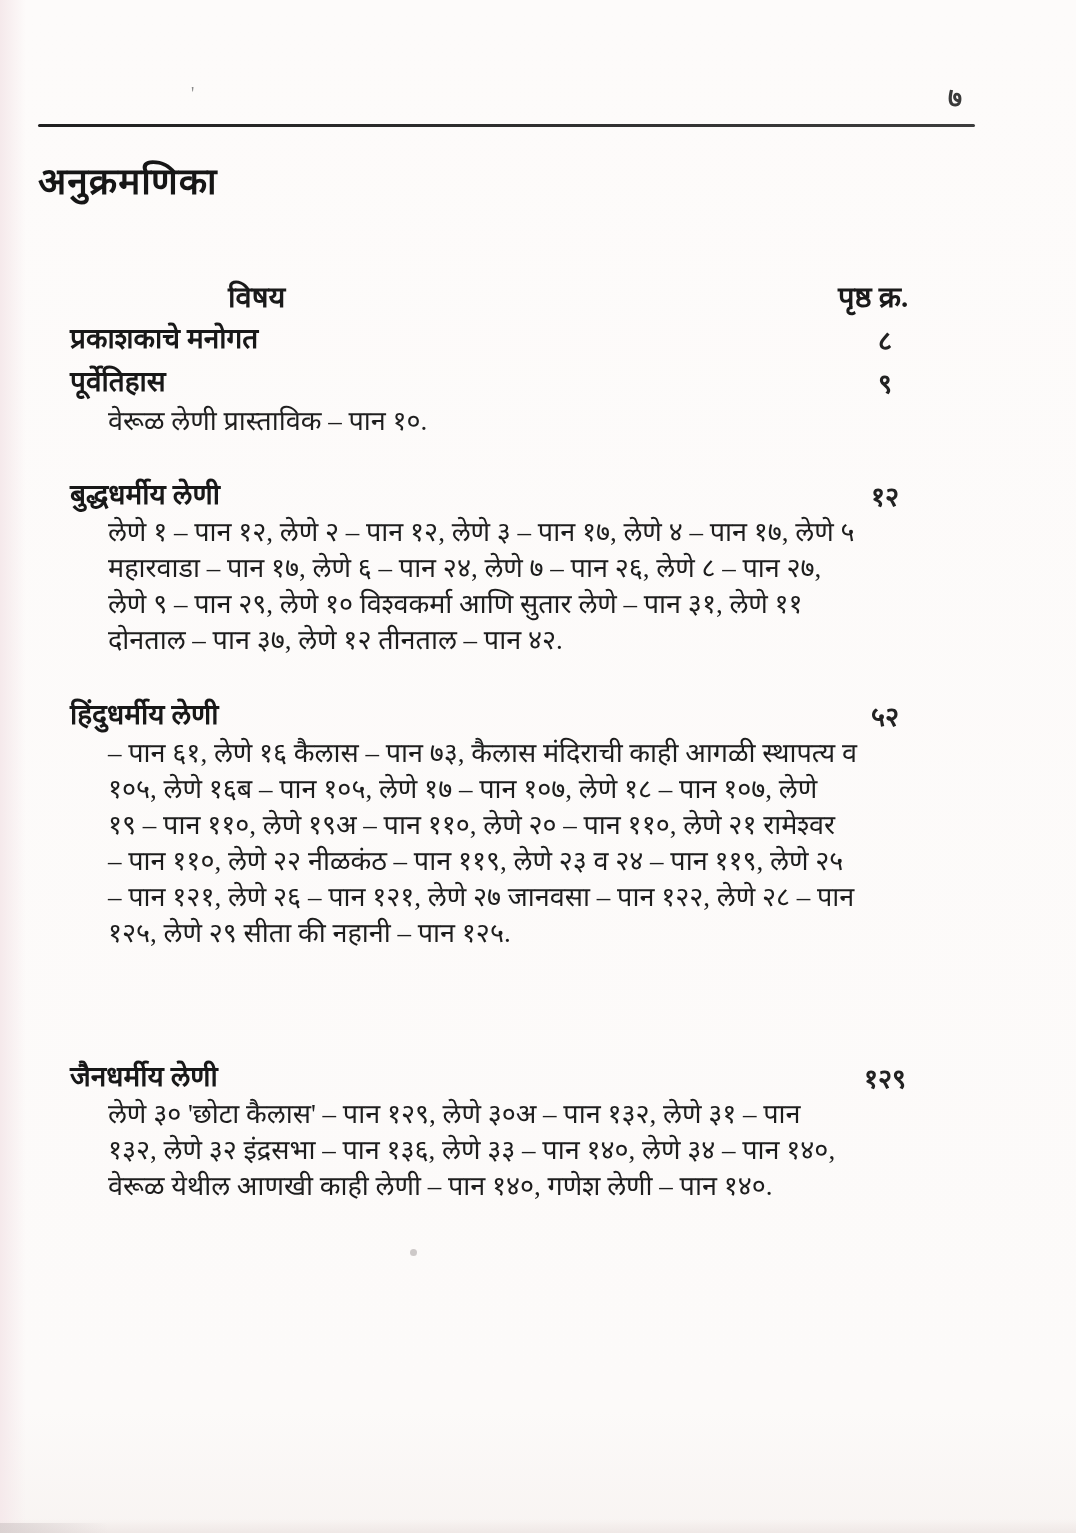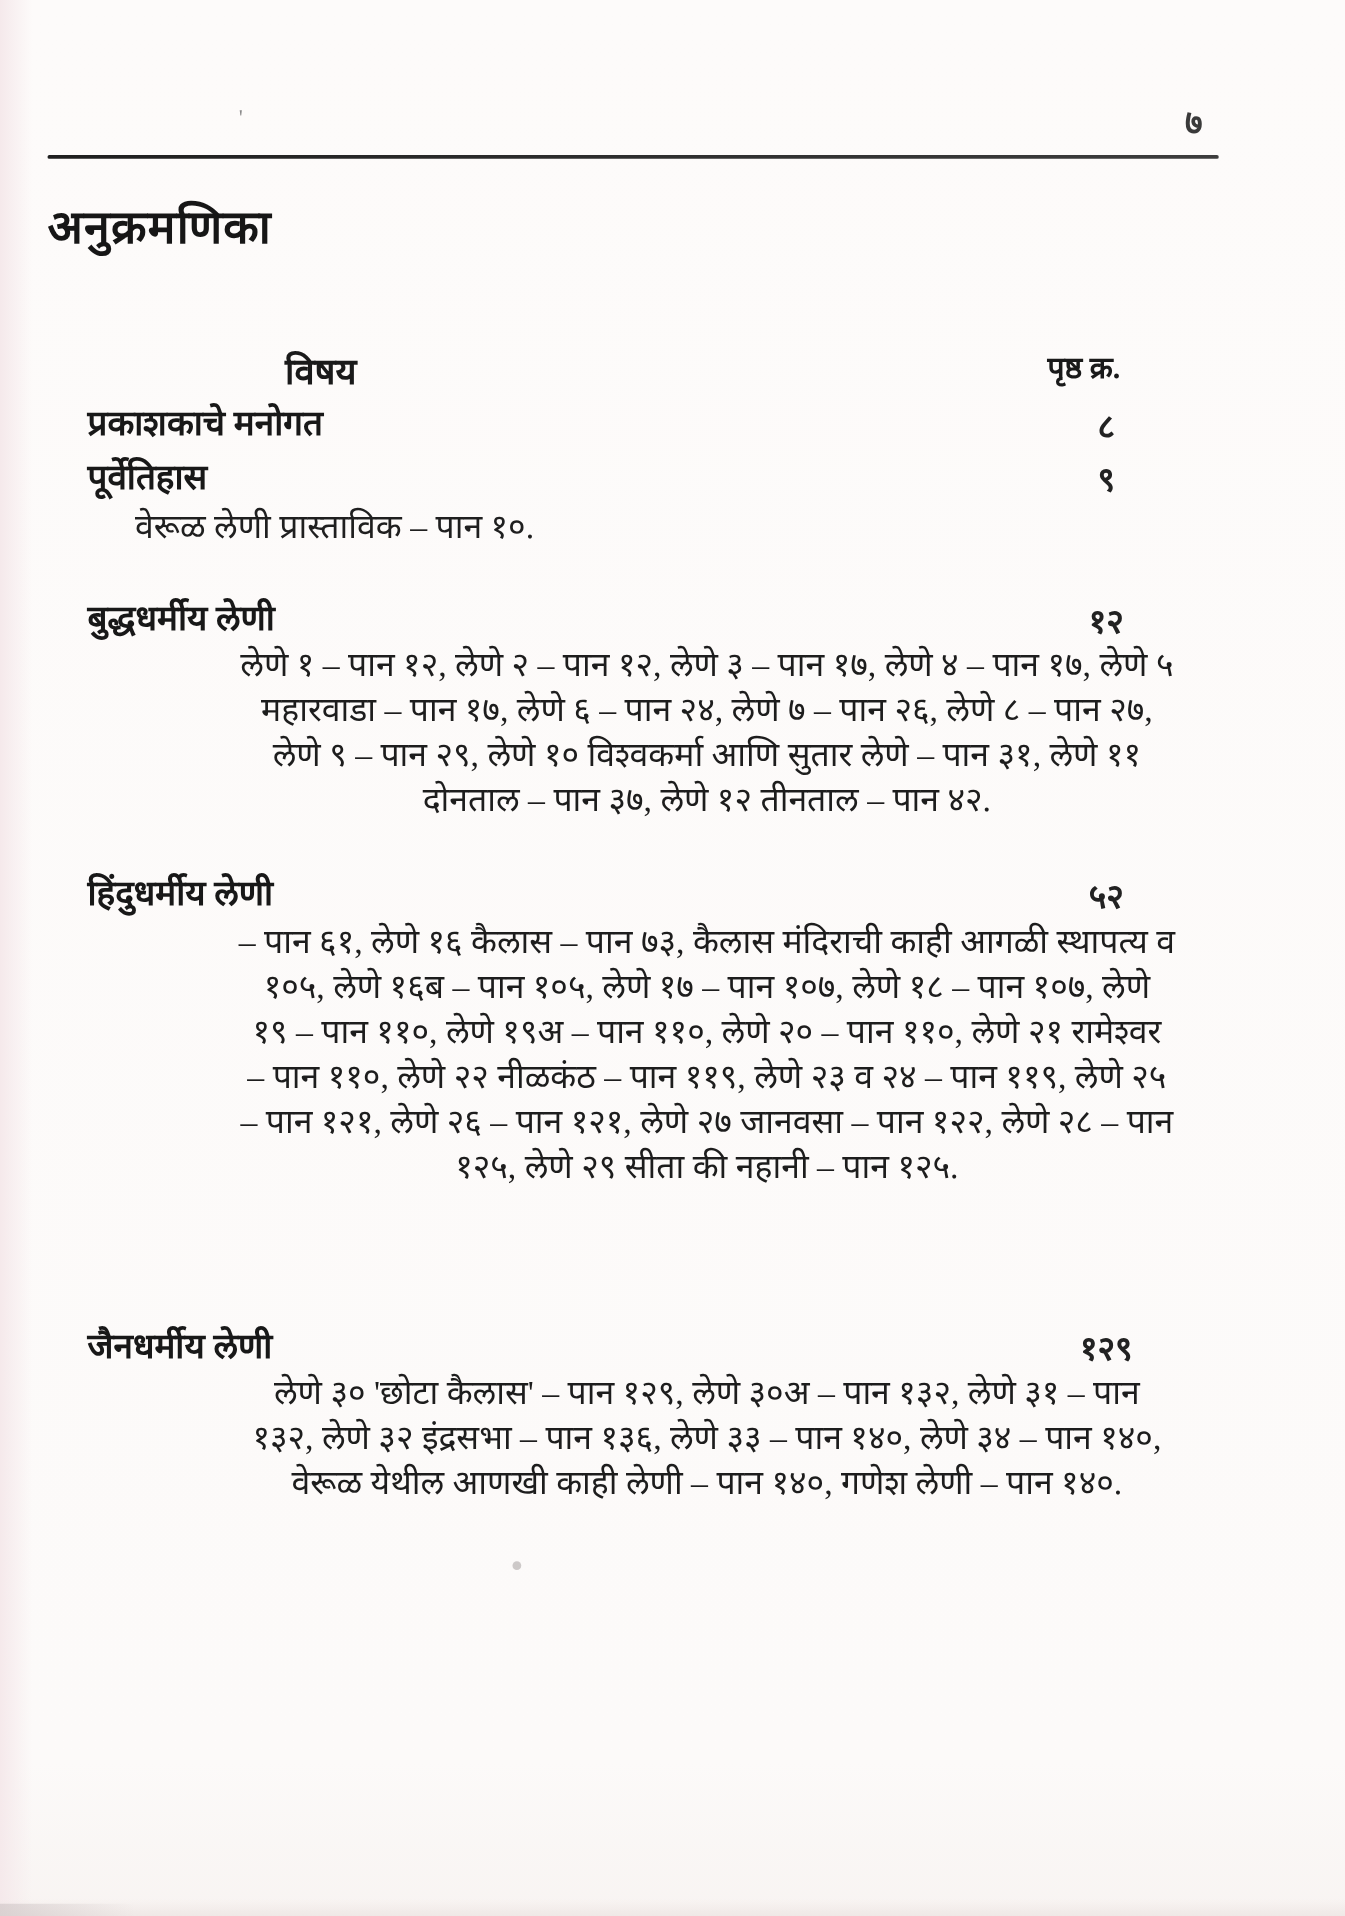--- a/index.html
+++ b/index.html
@@ -27,30 +27,30 @@
   .stray-mark{position:absolute;top:84px;left:191px;font-size:18px;color:#8a8a8a;}
   .rule{position:absolute;top:124px;left:38px;width:937px;height:3px;border:0;margin:0;
     background:linear-gradient(90deg,#1f1f1f 0%, #343434 70%, #3d3d3d 100%);border-radius:2px;}
 
   .title{position:absolute;top:154px;left:38px;width:937px;margin:0;
     text-align:left;font-size:37px;font-weight:700;color:#161616;letter-spacing:1px;}
 
   .col-head-subject{position:absolute;top:276px;left:196px;
     font-size:29px;font-weight:700;color:#1a1a1a;margin-left:32px;}
   .col-head-page{position:absolute;top:276px;left:838px;
-    font-size:24px;font-weight:700;color:#1a1a1a;}
+    font-size:29px;font-weight:700;color:#1a1a1a;}
 
   .entry-label{position:absolute;left:70px;font-size:28px;font-weight:700;color:#181818;text-align:right;}
   .entry-page{position:absolute;left:840px;width:90px;text-align:center;
     font-size:27px;font-weight:700;color:#222;}
 
   .note-line{position:absolute;left:108px;font-size:27px;color:#1f1f1f;text-align:center;}
 
   .body-block{position:absolute;left:108px;width:915px;}
-  .body-line{height:36px;line-height:36px;font-size:27px;color:#1d1d1d;white-space:nowrap;text-align:center;}
+  .body-line{height:36px;line-height:36px;font-size:27px;color:#1d1d1d;white-space:nowrap;}
 
   .speck{position:absolute;left:410px;top:1249px;width:7px;height:7px;border-radius:50%;
     background:#b9b4b4;opacity:.7;}
 </style>
 </head>
 <body>
 
 <div class="page">
 
   <div class="edge-left"></div>

